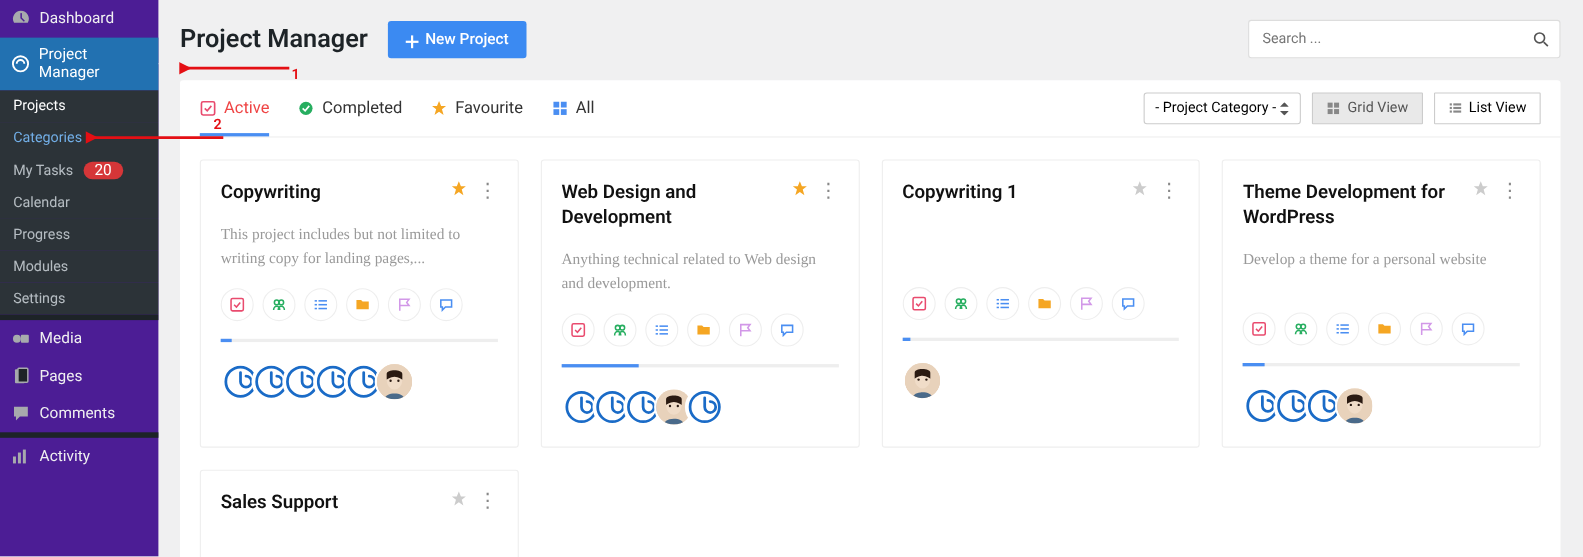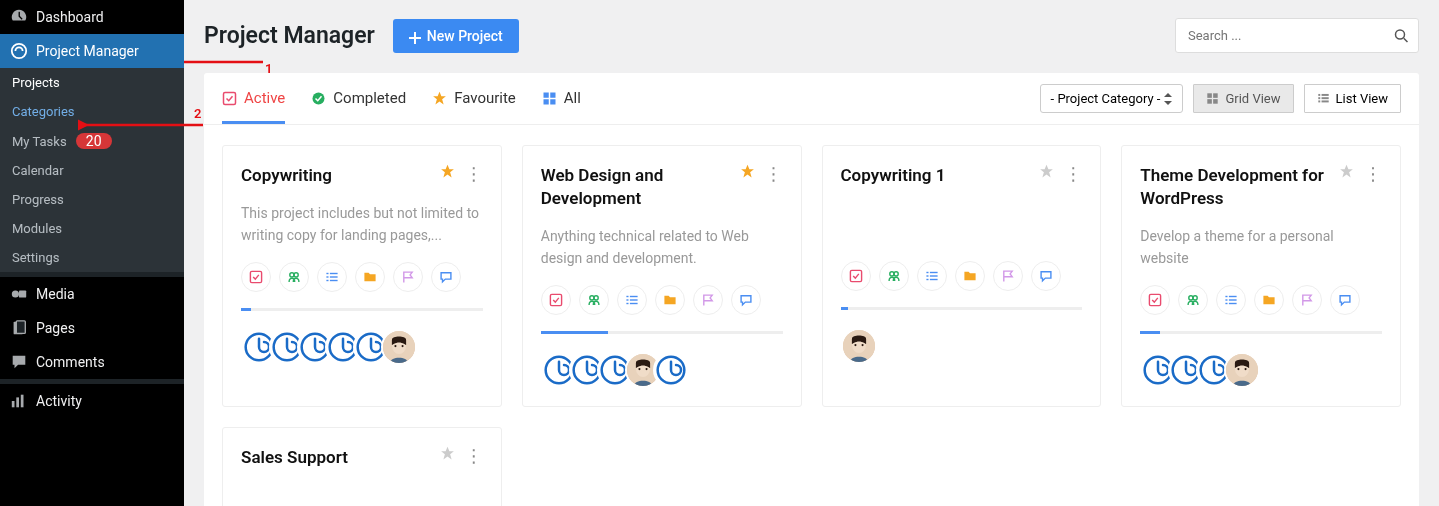--- a/index.html
+++ b/index.html
@@ -1,51 +1,51 @@
 <!DOCTYPE html>
 <html><head>
 <meta charset="utf-8">
 <style>
 * { margin: 0; padding: 0; box-sizing: border-box; font-family: -apple-system, BlinkMacSystemFont, "Segoe UI", Roboto, sans-serif; }
 body { display: flex; background: #f0f0f1; width: 1439px; height: 506px; overflow: hidden; }
-.sidebar { width: 184px; background: #000000; color: #c3c4c7; flex-shrink: 0; font-size: 14px; }
+.sidebar { width: 144px; background: #4c1d95; color: #c3c4c7; flex-shrink: 0; font-size: 14px; }
 .sb-item { display: flex; align-items: center; padding: 8px 10px; cursor: pointer; color: #f0f0f1; gap: 8px; }
 .sb-item.active { background: #2271b1; color: #fff; position: relative; }
 .sb-item.active::after { content: ""; position: absolute; right: -8px; top: 50%; transform: translateY(-50%); border: 8px solid transparent; border-right-color: #f0f0f1; }
 .sb-sub { padding: 7px 12px; color: rgba(240,246,252,0.7); background: #2c3338; cursor: pointer; font-size: 13px; }
 .sb-sub.link { color: #72aee6; }
 .sb-sub.first { color: #fff; }
 .sb-badge { background: #d63638; color: #fff; border-radius: 9px; padding: 0 10px; font-size: 14px; margin-left: 6px; }
 .sb-sep { height: 5px; background: #1d2327; }
 .main { flex: 1; padding: 0 20px 20px 20px; overflow: auto; }
 .page-header { display: flex; align-items: center; justify-content: space-between; padding: 18px 0 20px 0; }
 .ph-left { display: flex; align-items: center; gap: 18px; }
 .page-title { font-size: 23px; font-weight: 600; color: #1d2327; }
 .btn-primary { background: #3b8af2; color: #fff; border: none; padding: 9px 16px; border-radius: 3px; font-size: 14px; font-weight: 500; display: flex; align-items: flex-end; gap: 6px; cursor: pointer; }
 .search-box { position: relative; }
-.search-box input { width: 244px; padding: 9px 36px 9px 12px; border: 1px solid #ddd; border-radius: 3px; font-size: 13px; }
+.search-box input { width: 284px; padding: 9px 36px 9px 12px; border: 1px solid #ddd; border-radius: 3px; font-size: 13px; }
 .search-box svg { position: absolute; right: 10px; top: 50%; transform: translateY(-50%); }
 .content-panel { background: #fff; border-radius: 3px; }
 .tabs-row { display: flex; align-items: center; justify-content: space-between; padding: 0 18px; border-bottom: 1px solid #eee; }
 .tabs { display: flex; gap: 26px; }
 .tab { display: flex; align-items: center; gap: 7px; padding: 16px 0 14px 0; cursor: pointer; font-size: 15px; color: #333; border-bottom: 3px solid transparent; }
 .tab.active { border-bottom-color: #4a8ef2; color: #ef4444; }
 .tab-actions { display: flex; gap: 10px; align-items: center; }
 .select-like { border: 1px solid #ccc; border-radius: 3px; padding: 6px 10px; font-size: 13px; background: #fff; display: flex; align-items: center; gap: 4px; cursor: pointer; }
 .view-btn { border: 1px solid #ccc; border-radius: 1px; padding: 6px 12px; font-size: 13px; display: flex; align-items: center; gap: 6px; cursor: pointer; }
 .view-btn.active { background: #e9e9e9; color: #555; }
 .grid { display: grid; grid-template-columns: repeat(4, 1fr); gap: 20px; padding: 20px 18px; }
 .card { border: 1px solid #eee; border-radius: 3px; padding: 18px; display: flex; flex-direction: column; gap: 16px; min-height: 260px; }
 .card-head { display: flex; justify-content: space-between; align-items: flex-start; }
 .card-title { font-size: 17px; font-weight: 600; color: #111; line-height: 1.35; }
 .card-head-actions { display: flex; align-items: center; gap: 10px; }
 .star { color: #f5a623; }
 .star.muted { color: #ccc; }
 .dots { color: #888; font-size: 18px; line-height: 1; cursor: pointer; }
-.card-desc { font-size: 14px; color: #999; line-height: 1.55; min-height: 42px; }
+.card-desc { font-size: 14px; color: #999; line-height: 1.55; min-height: 42px; font-family: Liberation Serif, serif; }
 .toolbar-icons { display: flex; gap: 8px; }
 .ti { width: 30px; height: 30px; border: 1px solid #eee; border-radius: 50%; display: flex; align-items: center; justify-content: center; cursor: pointer; }
 .progress { width: 100%; height: 3px; background: #eee; }
 .progress-fill { height: 100%; background: #4a8ef2; }
 .avatars { display: flex; margin-top: 2px; }
 .avatar { width: 36px; height: 36px; border-radius: 50%; border: 2px solid #fff; margin-left: -8px; display: flex; align-items: center; justify-content: center; overflow: hidden; }
 .avatar:first-child { margin-left: 0; }
 .avatar.grav { background: #fff; }
 .avatar.face { background: linear-gradient(180deg, #f1dcc5 0%, #d8b698 100%); }
 .arrow1 { position: absolute; left: 163px; top: 53px; pointer-events: none; color: #e40f14; font-weight: 600; font-size: 13px; }

